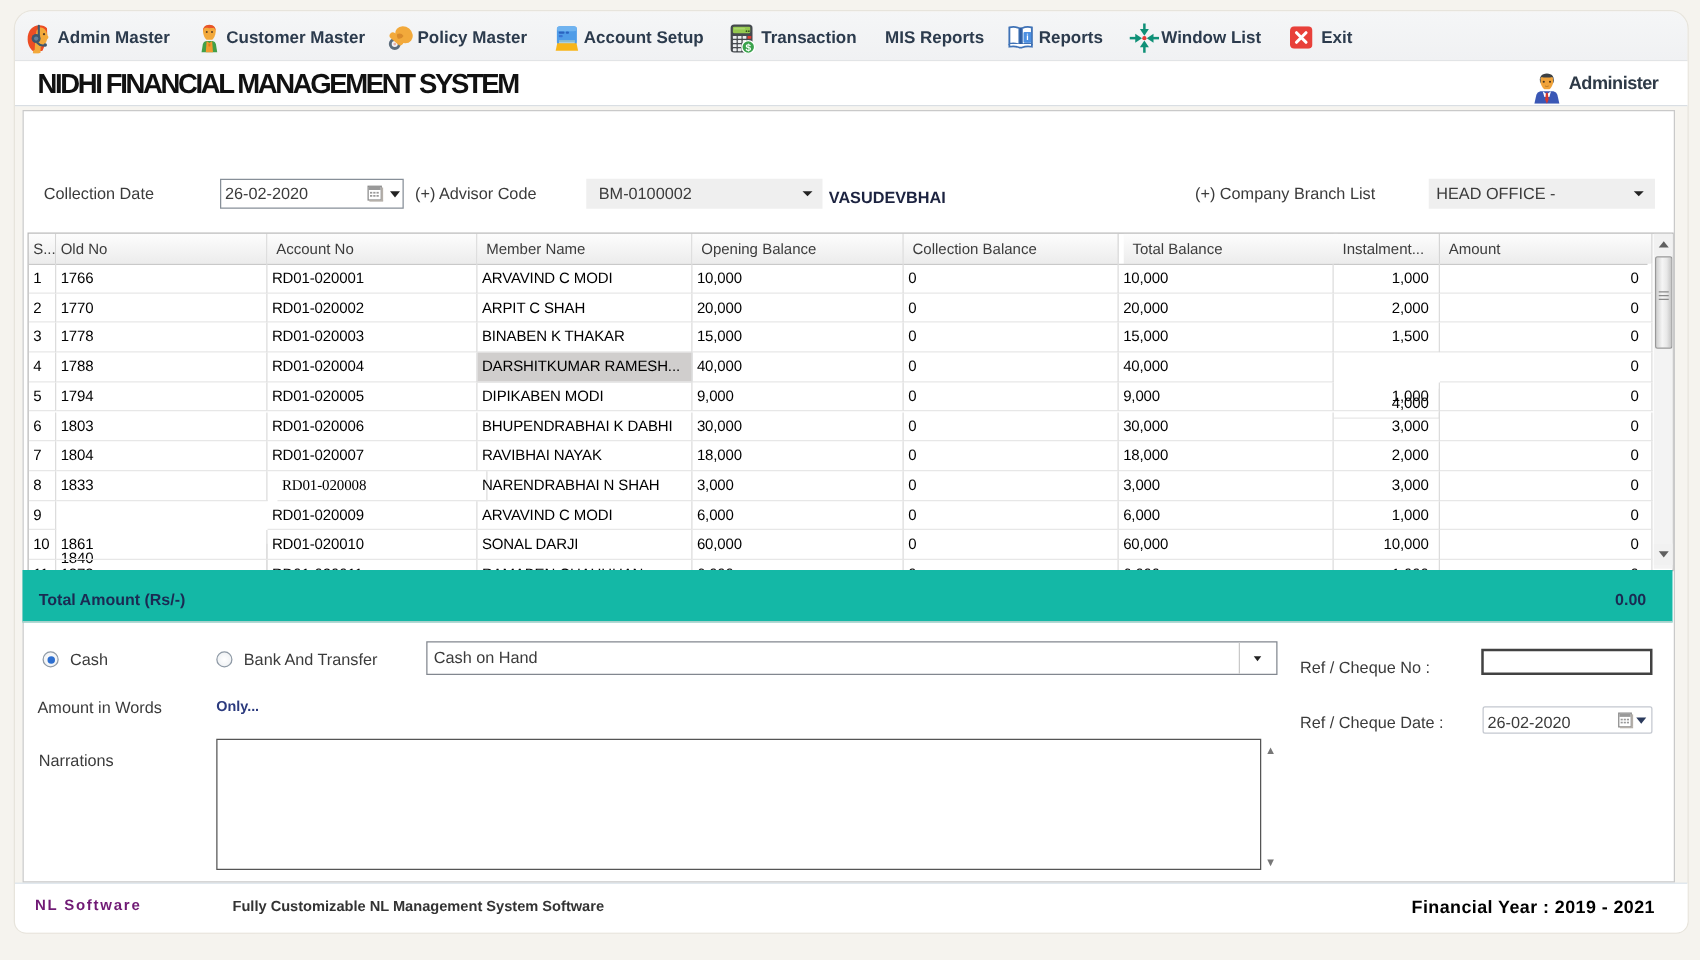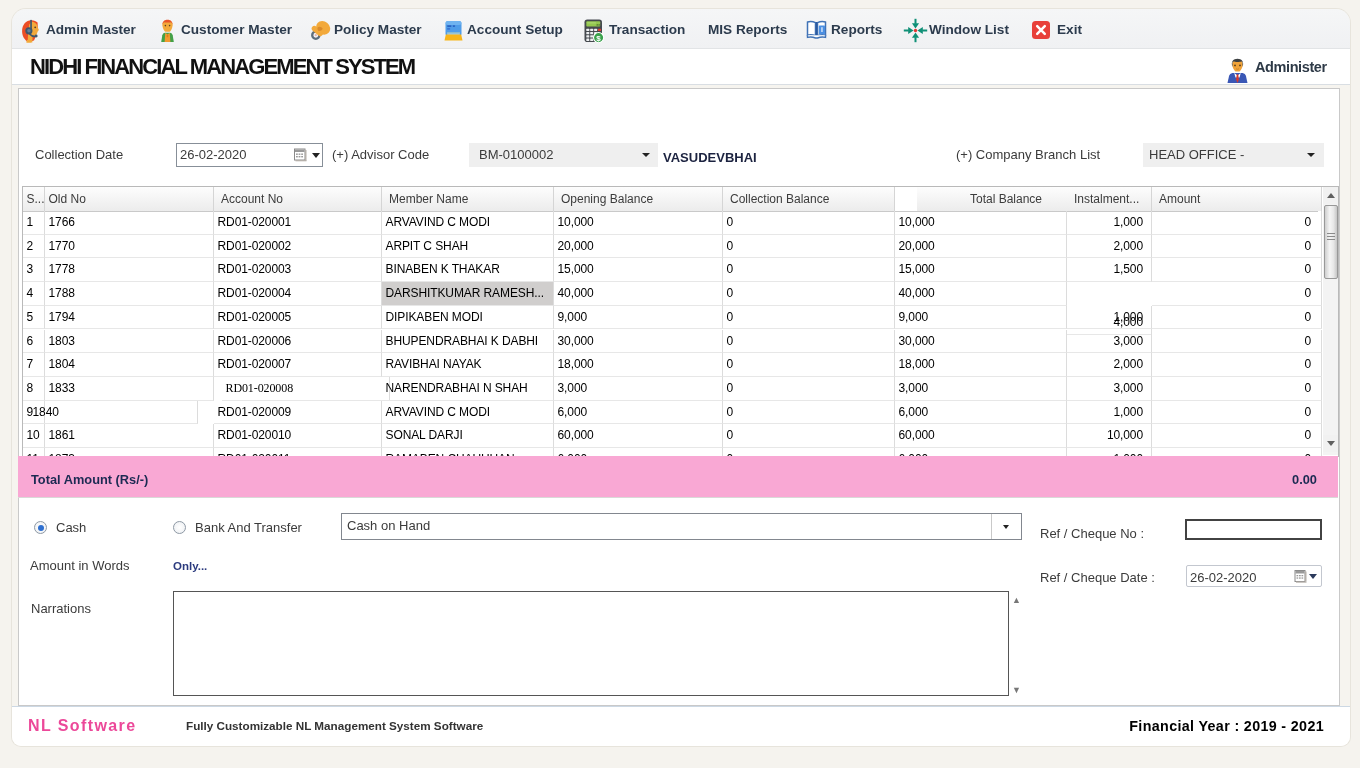--- a/index.html
+++ b/index.html
@@ -29,21 +29,21 @@
 .gr { position:absolute; left:0; width:1295px; height:23.7px; }
 .gc { position:absolute; top:0; height:23.7px; border-right:1px solid #dcdcdc; border-bottom:1px solid #e7e7e7; font-size:12px; letter-spacing:-0.1px; color:#000; line-height:23px; white-space:nowrap; overflow:hidden; }
 
 #vsb { position:absolute; left:1300px; top:0; width:16px; height:268px; background:#f3f3f3; }
 .sbtn { position:absolute; left:0; width:16px; height:17px; background:#f1f1f1; }
 .tri-up { width:0;height:0;border-left:4px solid transparent;border-right:4px solid transparent;border-bottom:5px solid #606060; position:absolute; left:4px; }
 .tri-dn { width:0;height:0;border-left:4px solid transparent;border-right:4px solid transparent;border-top:5px solid #606060; position:absolute; left:4px; }
 #thumb { position:absolute; left:1px; top:18px; width:14px; height:74px; background:linear-gradient(to right,#cfcfcf,#f5f5f5 40%,#e8e8e8 70%,#c6c6c6); border:1px solid #989898; border-radius:2px; }
 #thumb .grip { position:absolute; left:2px; width:8px; height:1px; background:#8a8a8a; }
 
-#totrow { position:absolute; left:0px; top:367px; width:1320px; height:42px; background:#f9a8d4; border-bottom:1px solid #d9d9d7; }
+#totrow { position:absolute; left:0px; top:367px; width:1320px; height:42px; background:#14b8a6; border-bottom:1px solid #d9d9d7; }
 #totrow .l { position:absolute; left:13px; top:16px; font-size:12.8px; font-weight:bold; color:#1b2a52; }
 #totrow .r { position:absolute; right:21px; top:16px; font-size:12.8px; font-weight:bold; color:#1b2a52; }
 .radio { position:absolute; width:13px; height:13px; border-radius:50%; border:1px solid #8e99a5; background:radial-gradient(#ffffff,#ebeef1); }
 .radio.sel:after { content:""; position:absolute; left:2.5px; top:2.5px; width:6px; height:6px; border-radius:50%; background:#2d6fd0; }
 .ta-arr { position:absolute; font-size:9px; color:#777; }
 svg { position:absolute; }
 #footer { position:absolute; left:0; top:697px; width:100%; height:40px; background:#fff; border-top:1px solid #ccd8e4; border-radius:0 0 9px 9px; }
 </style>
 </head>
 <body>
@@ -210,21 +210,21 @@
     <div class="lbl" style="left:1130px;top:58px;">HEAD OFFICE -</div>
     <div class="abs" style="left:1288px;top:64px;width:0;height:0;border-left:4px solid transparent;border-right:4px solid transparent;border-top:4.5px solid #222;"></div>
 
     <div id="grid">
         <div class="gh" style="left:0px;width:22px;padding-left:3.5px;">S...</div>
         <div class="gh" style="left:22px;width:169px;padding-left:3.5px;">Old No</div>
         <div class="gh" style="left:191px;width:168px;padding-left:7px;">Account No</div>
         <div class="gh" style="left:359px;width:172px;padding-left:7px;">Member Name</div>
         <div class="gh" style="left:531px;width:169px;padding-left:7px;">Opening Balance</div>
         <div class="gh" style="left:700px;width:172px;padding-left:7px;">Collection Balance</div>
-        <div class="gh" style="left:894px;width:172px;padding-left:7px;text-align:center;">Total Balance</div>
+        <div class="gh" style="left:876px;width:172px;padding-left:7px;">Total Balance</div>
         <div class="gh" style="left:1044px;width:85px;padding-left:7px;">Instalment...</div>
         <div class="gh" style="left:1129px;width:170px;padding-left:7px;">Amount</div>
         <div id="ghdr-bot"></div>
         <div class="gr" style="top:24px;">
           <div class="gc" style="left:0px;width:22px;padding-left:3.5px;">1</div>
           <div class="gc" style="left:22px;width:169px;padding-left:3.5px;">1766</div>
           <div class="gc" style="left:191px;width:168px;padding-left:3.5px;">RD01-020001</div>
           <div class="gc" style="left:359px;width:172px;padding-left:3.5px;">ARVAVIND C MODI</div>
           <div class="gc" style="left:531px;width:169px;padding-left:3.5px;">10,000</div>
           <div class="gc" style="left:700px;width:172px;padding-left:3.5px;">0</div>
@@ -304,21 +304,21 @@
           <div class="gc" style="left:199px;width:168px;padding-left:3.5px;font-family:Liberation Serif, serif;">RD01-020008</div>
           <div class="gc" style="left:359px;width:172px;padding-left:3.5px;">NARENDRABHAI N SHAH</div>
           <div class="gc" style="left:531px;width:169px;padding-left:3.5px;">3,000</div>
           <div class="gc" style="left:700px;width:172px;padding-left:3.5px;">0</div>
           <div class="gc" style="left:872px;width:172px;padding-left:3.5px;">3,000</div>
           <div class="gc" style="left:1044px;width:85px;text-align:right;padding-right:8px;">3,000</div>
           <div class="gc" style="left:1129px;width:170px;text-align:right;padding-right:10px;">0</div>
         </div>
         <div class="gr" style="top:213.6px;">
           <div class="gc" style="left:0px;width:22px;padding-left:3.5px;">9</div>
-          <div class="gc" style="left:6px;width:169px;padding-left:3.5px;">1840</div>
+          <div class="gc" style="left:22px;width:169px;padding-left:3.5px;margin-top:34px;">1840</div>
           <div class="gc" style="left:191px;width:168px;padding-left:3.5px;">RD01-020009</div>
           <div class="gc" style="left:359px;width:172px;padding-left:3.5px;">ARVAVIND C MODI</div>
           <div class="gc" style="left:531px;width:169px;padding-left:3.5px;">6,000</div>
           <div class="gc" style="left:700px;width:172px;padding-left:3.5px;">0</div>
           <div class="gc" style="left:872px;width:172px;padding-left:3.5px;">6,000</div>
           <div class="gc" style="left:1044px;width:85px;text-align:right;padding-right:8px;">1,000</div>
           <div class="gc" style="left:1129px;width:170px;text-align:right;padding-right:10px;">0</div>
         </div>
         <div class="gr" style="top:237.29999999999998px;">
           <div class="gc" style="left:0px;width:22px;padding-left:3.5px;">10</div>
@@ -391,17 +391,17 @@
           <rect x="2.5" y="8.4" width="1.7" height="1.3"></rect>
           <rect x="5" y="8.4" width="1.7" height="1.3"></rect>
           <rect x="7.5" y="8.4" width="1.7" height="1.3"></rect>
         </g>
         <rect x="11" y="2.5" width="1.5" height="10" fill="#b5b0aa"></rect>
         <rect x="2" y="12.5" width="10.5" height="1.2" fill="#b5b0aa"></rect>
       </svg>
     <div class="abs" style="left:1290px;top:485px;width:0;height:0;border-left:4.5px solid transparent;border-right:4.5px solid transparent;border-top:5.5px solid #2b3a5c;"></div>
   </div>
   <div id="footer">
-    <div class="lbl nw" style="left:16px;top:10px;font-size:16px;font-weight:bold;color:#ec4899;letter-spacing:1.4px;">NL Software</div>
+    <div class="lbl nw" style="left:16px;top:10px;font-size:12px;font-weight:bold;color:#701a75;letter-spacing:1.4px;">NL Software</div>
     <div class="lbl nw" style="left:174px;top:12px;font-size:11.7px;font-weight:bold;color:#333;">Fully Customizable NL Management System Software</div>
     <div class="lbl nw" style="right:26px;left:auto;top:11px;font-size:14.3px;font-weight:bold;color:#000;letter-spacing:0.35px;">Financial Year : 2019 - 2021</div>
   </div>
 </div>
 
 </body></html>

